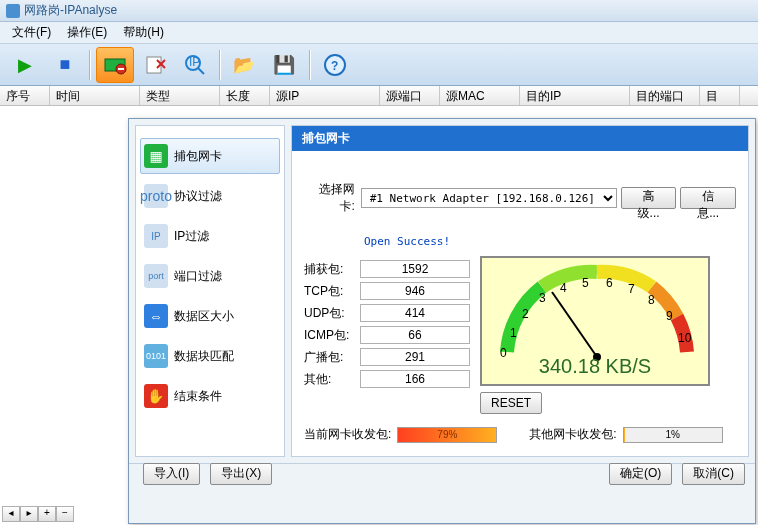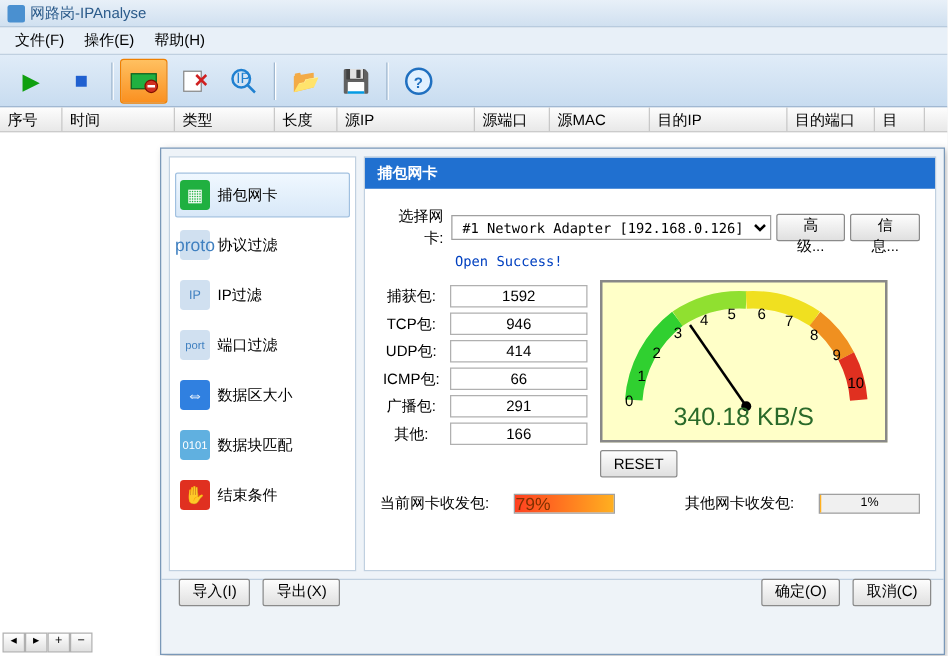--- a/index.html
+++ b/index.html
@@ -31,40 +31,40 @@
 
 .sidebar { width: 150px; background: #fff; border: 1px solid #c0d0e0; margin: 6px; padding: 8px 4px; }
 .sb-item { display: flex; align-items: center; padding: 6px 4px; margin: 4px 0; cursor: default; gap: 6px; }
 .sb-item.active { background: linear-gradient(#f0f8ff,#d8e8f8); border: 1px solid #a0c0e0; border-radius: 2px; padding: 5px 3px; }
 .sb-ico { width: 24px; height: 24px; display: flex; align-items: center; justify-content: center; font-size: 14px; border-radius: 3px; color: #fff; }
 
 .mainpanel { flex: 1; background: #fff; border: 1px solid #c0d0e0; margin: 6px 6px 6px 0; padding: 0; overflow: hidden; }
 .panel-h { background: #2070d0; color: #fff; padding: 4px 10px; font-weight: bold; }
 .panel-body { padding: 10px 12px; }
 
-.row { display: flex; align-items: center; margin: 4px 0; }
+.row { display: flex; align-items: center; margin: 20px 0; }
 .row label { min-width: 56px; text-align: right; padding-right: 6px; }
 .sel { flex: 1; height: 20px; border: 1px solid #a0a0a0; background: #fff; font-family: monospace; font-size: 11px; padding: 1px 4px; }
 .btn { height: 22px; padding: 0 10px; border: 1px solid #8a8a8a; background: linear-gradient(#fdfdfd,#e0e0e0); margin-left: 4px; cursor: default; border-radius: 2px; }
 
 .status-ok { color: #0040c0; font-family: monospace; font-size: 11px; margin: 2px 0 8px 60px; }
 
 .stats { display: flex; gap: 10px; }
 .stats-left { }
 .stat-row { display: flex; align-items: center; margin: 4px 0; }
-.stat-row label { width: 56px; text-align: center; padding-right: 6px; }
+.stat-row label { width: 56px; text-align: left; padding-right: 6px; }
 .stat-val { width: 110px; height: 18px; border: 1px solid #b0b0b0; text-align: center; background: #fff; line-height: 16px; }
 
 .gauge { width: 230px; height: 130px; border: 2px solid #888; background: #ffffc8; position: relative; overflow: hidden; }
 .gauge svg { position: absolute; top: 4px; left: 0; }
 .gauge-val { position: absolute; bottom: 6px; width: 100%; text-align: center; font-size: 20px; color: #2a6a2a; font-family: Arial; }
 
-.pct-row { display: flex; align-items: center; margin-top: 12px; gap: 20px; }
+.pct-row { display: flex; align-items: center; margin-top: 12px; gap: 6px; }
 .pct-row label { white-space: nowrap; }
-.pbar { width: 100px; height: 16px; border: 1px solid #a0a0a0; background: linear-gradient(90deg,#ff4020,#ffb020); position: relative; font-size: 14px; line-height: 14px; color: #803000; }
+.pbar { width: 100px; height: 16px; border: 1px solid #a0a0a0; background: linear-gradient(90deg,#ff4020,#ffb020); position: relative; text-align: center; font-size: 10px; line-height: 14px; color: #803000; }
 .pbar2 { width: 100px; height: 16px; border: 1px solid #a0a0a0; background: #f0f0f0; position: relative; text-align: center; font-size: 10px; line-height: 14px; }
 .pbar2::before { content:""; position:absolute; left:0; top:0; bottom:0; width:1%; background:#ffb020; }
 
 .dlg-footer { height: 20px; border-top: 1px solid #c0d0e0; display: flex; align-items: center; padding: 0 10px; gap: 6px; }
 .dlg-footer .spacer { flex: 1; }
 </style>
 </head>
 <body>
 
 <div class="titlebar">

